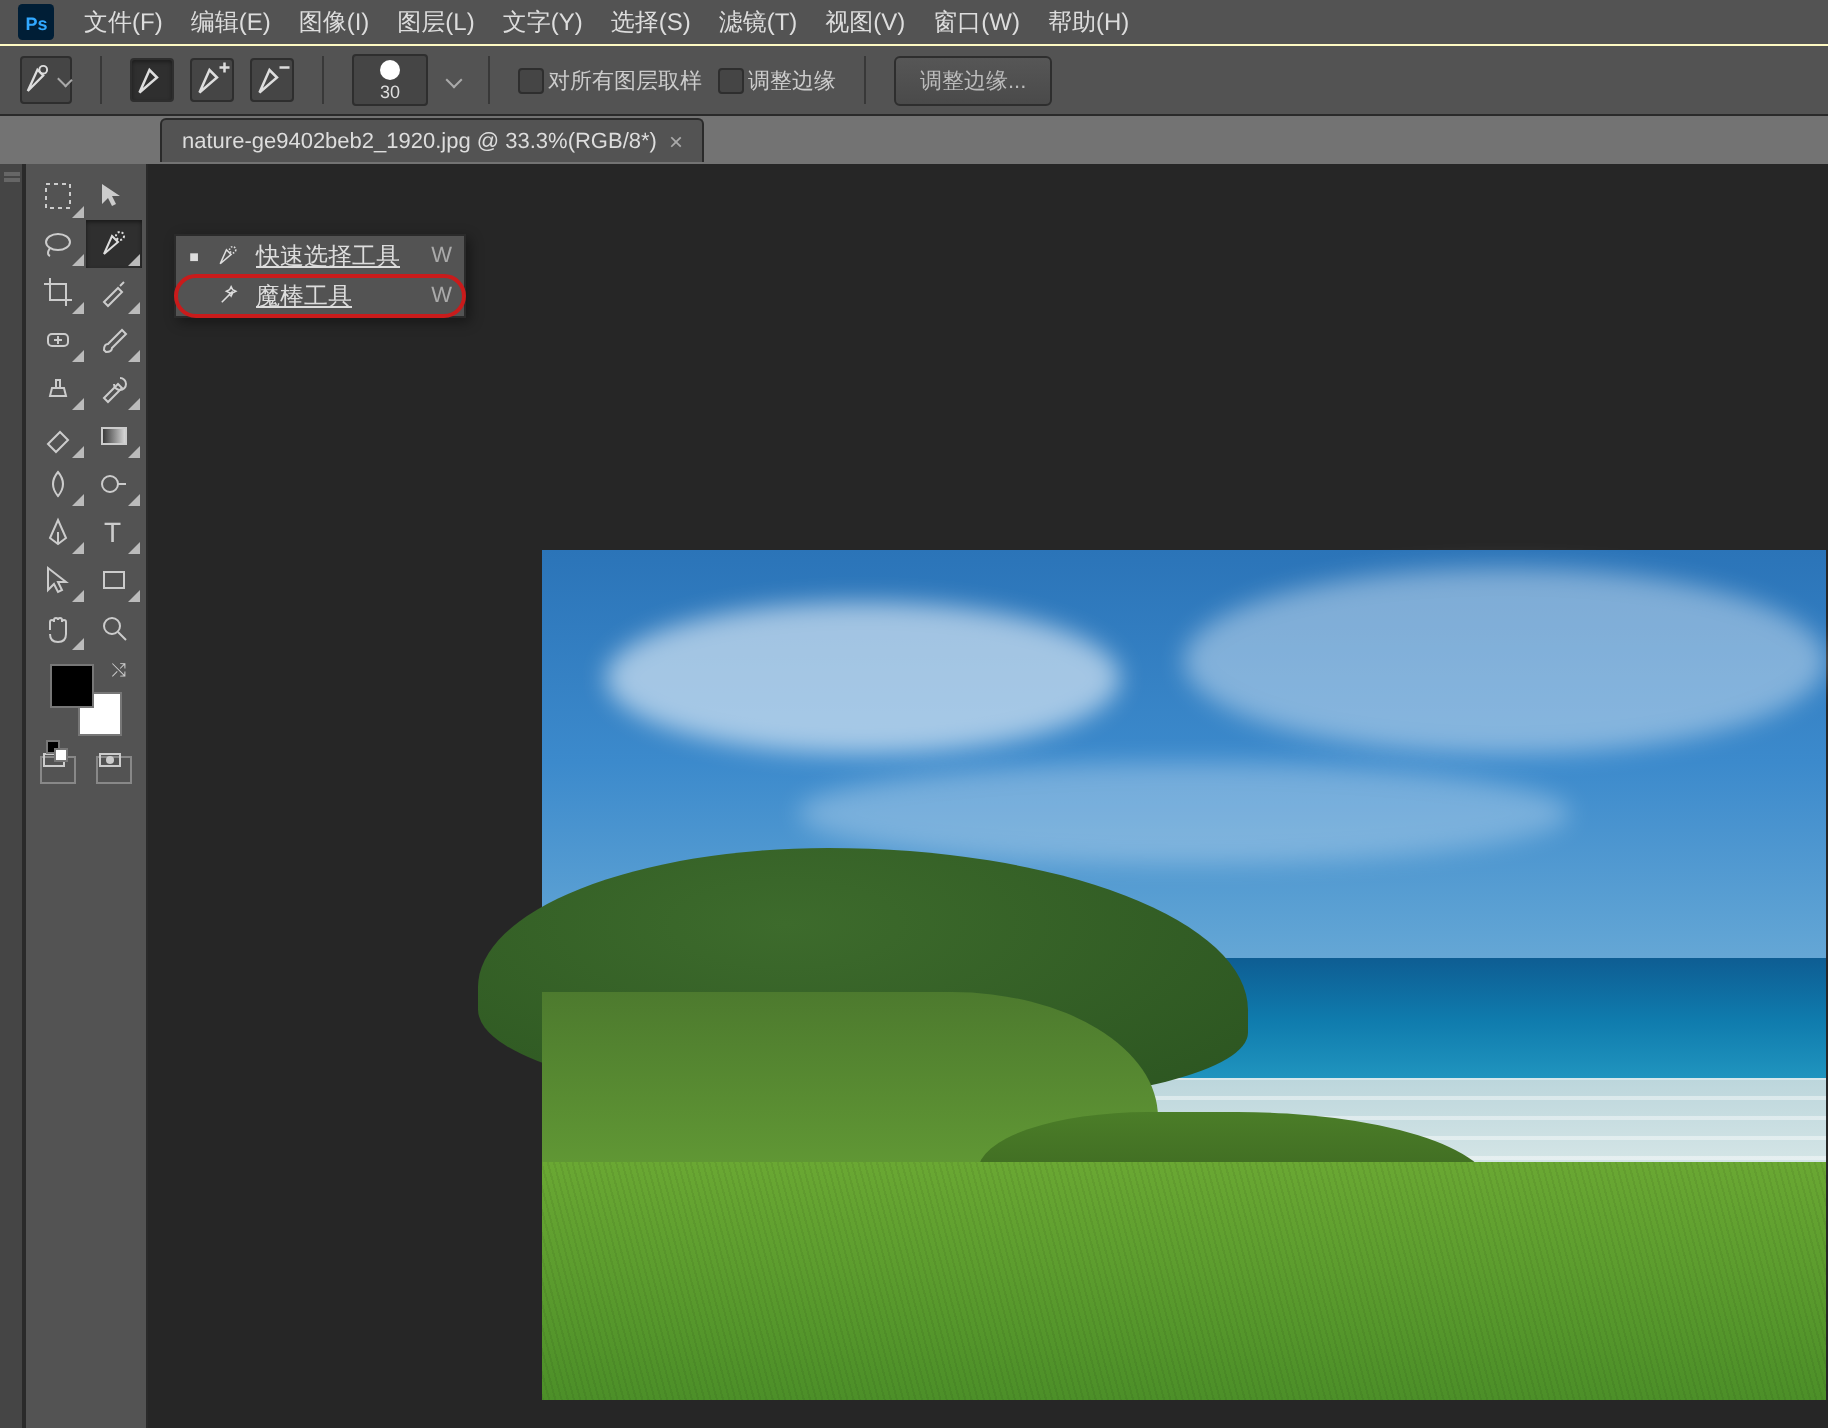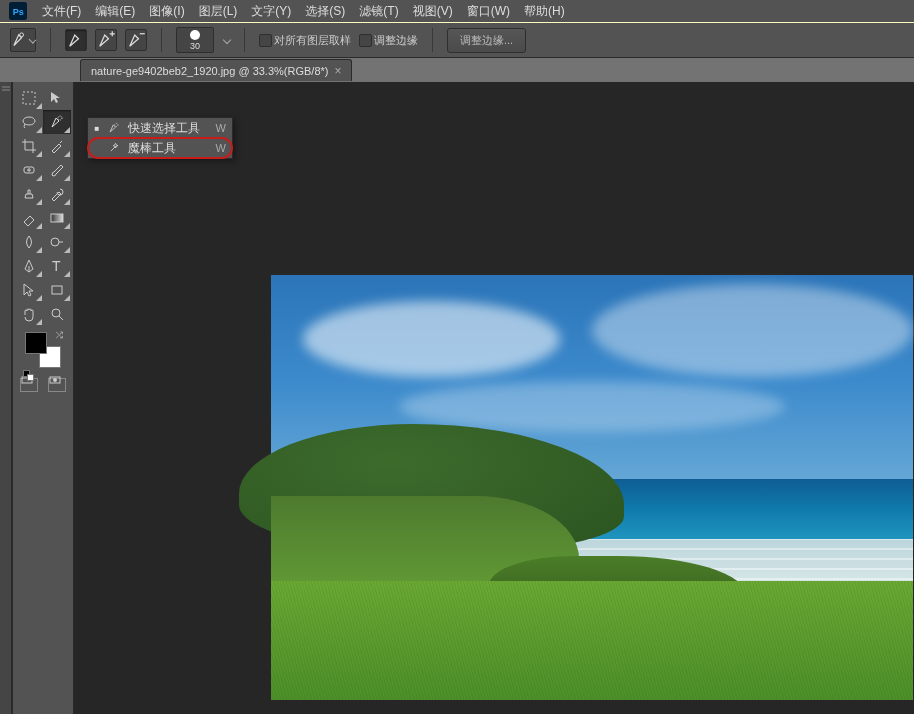--- a/index.html
+++ b/index.html
@@ -50,21 +50,21 @@
 .toolbox .mode-row { display: flex; gap: 10px; margin-top: 10px; }
 .toolbox .mode { width: 18px; height: 14px; border: 1px solid #888; display: flex; align-items: center; justify-content: center; }
 
 .canvas-area { flex: 1; background: #262626; position: relative; overflow: hidden; }
 .canvas-image { position: absolute; left: 197px; top: 193px; width: 642px; height: 425px; }
 
 .flyout { position: absolute; left: 87px; top: 117px; width: 146px; background: #535353; border: 1px solid #2a2a2a; box-shadow: 2px 2px 6px rgba(0,0,0,0.4); font-size: 12px; color: #ddd; }
 .flyout .item { height: 20px; display: flex; align-items: center; padding: 0 6px; gap: 6px; position: relative; }
 .flyout .item .bullet { width: 6px; text-align: center; font-size: 8px; }
 .flyout .item .icn { width: 16px; display: flex; justify-content: center; }
-.flyout .item .lbl { flex: 1; }
+.flyout .item .lbl { flex: 1; text-decoration: underline; }
 .flyout .item .kb { color: #aaa; font-size: 11px; }
 .flyout .item.highlighted { outline: 2px solid #c91b1b; outline-offset: -1px; border-radius: 10px; }
 
 
 .sky { position: absolute; inset: 0; background: linear-gradient(#2b74b8 0%, #3c8acc 25%, #5fa3d4 45%, #8fc0df 70%); }
 .cloud { position: absolute; background: rgba(255,255,255,0.55); border-radius: 50%; filter: blur(6px); }
 .sea { position: absolute; left: 0; right: 0; top: 48%; height: 18%; background: linear-gradient(#0e5d93, #0f7bad 40%, #2aa3c9); }
 .surf { position: absolute; left: 35%; right: 0; top: 62%; height: 12%; background: linear-gradient(#bcd6dc, #d9e8e8); }
 .surf::before { content:""; position:absolute; inset:0; background: repeating-linear-gradient(0deg, rgba(255,255,255,0.7) 0 2px, transparent 2px 10px); opacity: 0.6; }
 .hill { position: absolute; left: -5%; top: 35%; width: 60%; height: 30%; background: radial-gradient(ellipse at 40% 30%, #3d6b2c, #2b5420); border-radius: 50% 60% 40% 50% / 60% 70% 30% 40%; }

